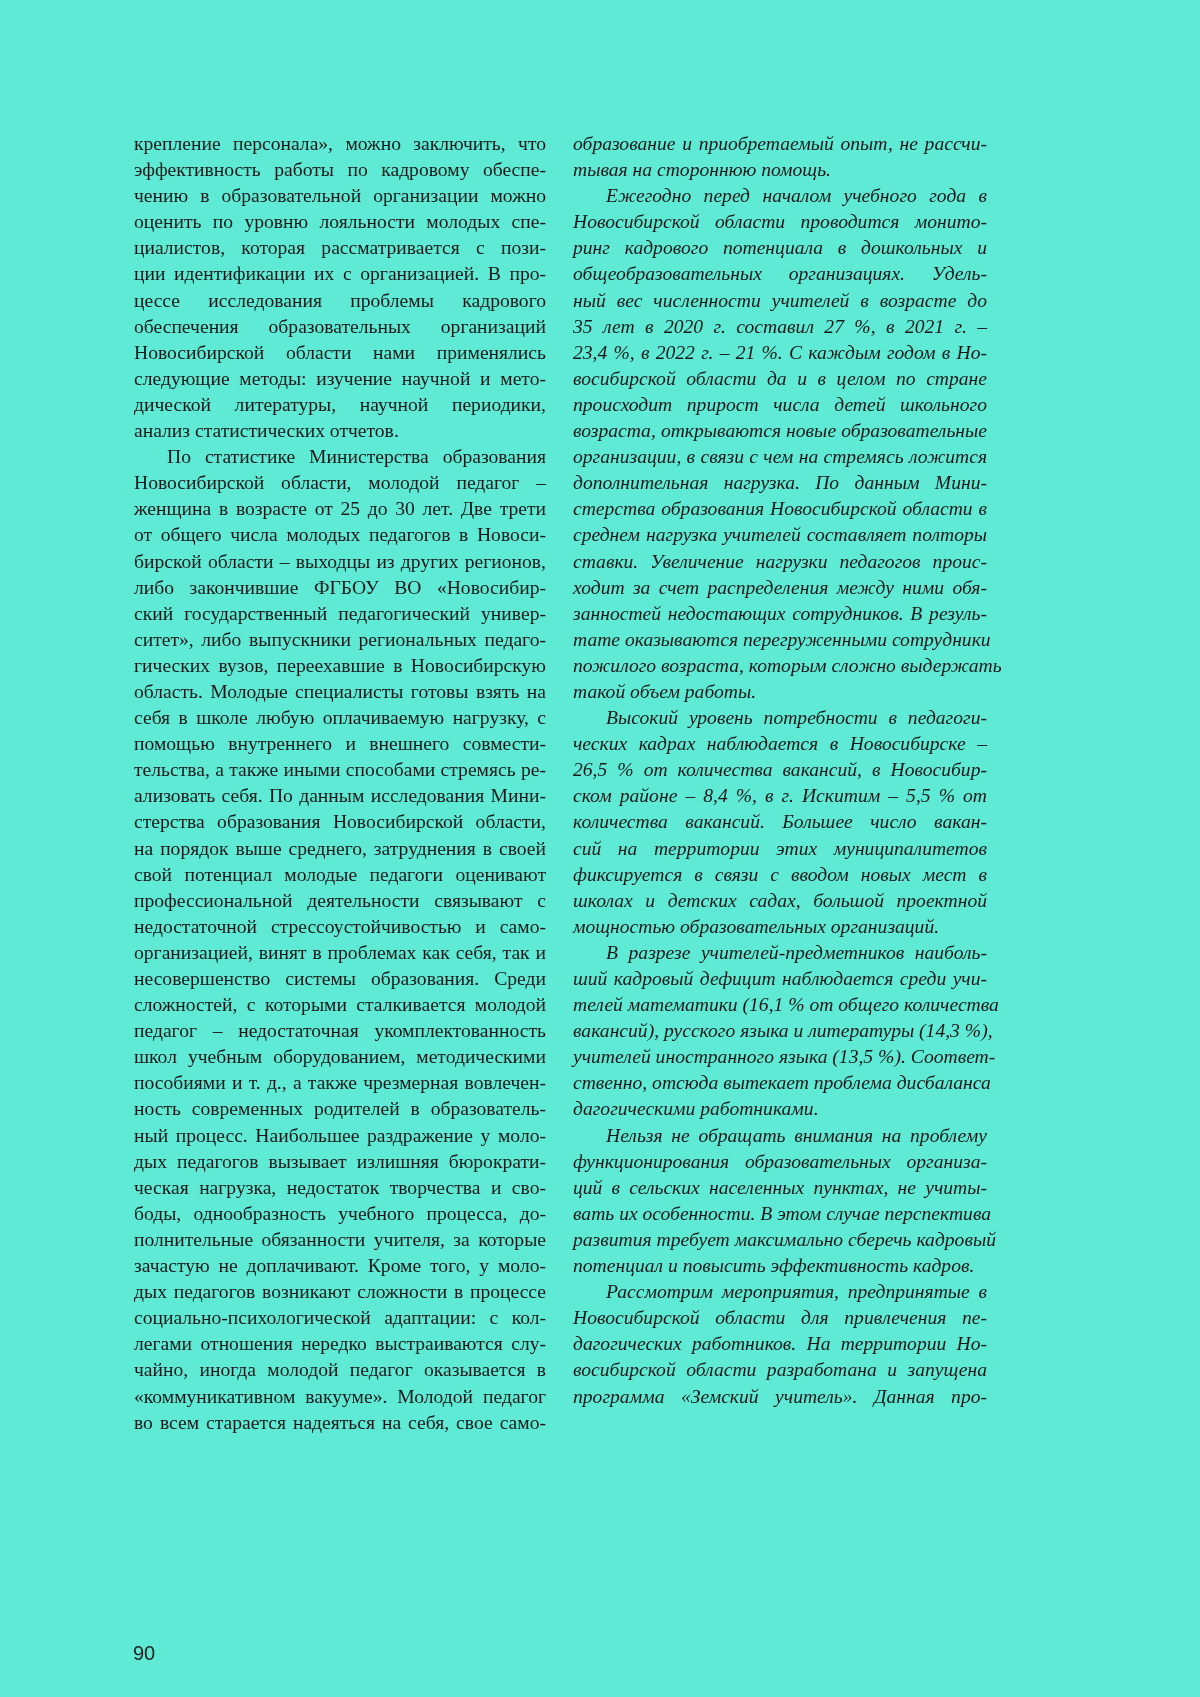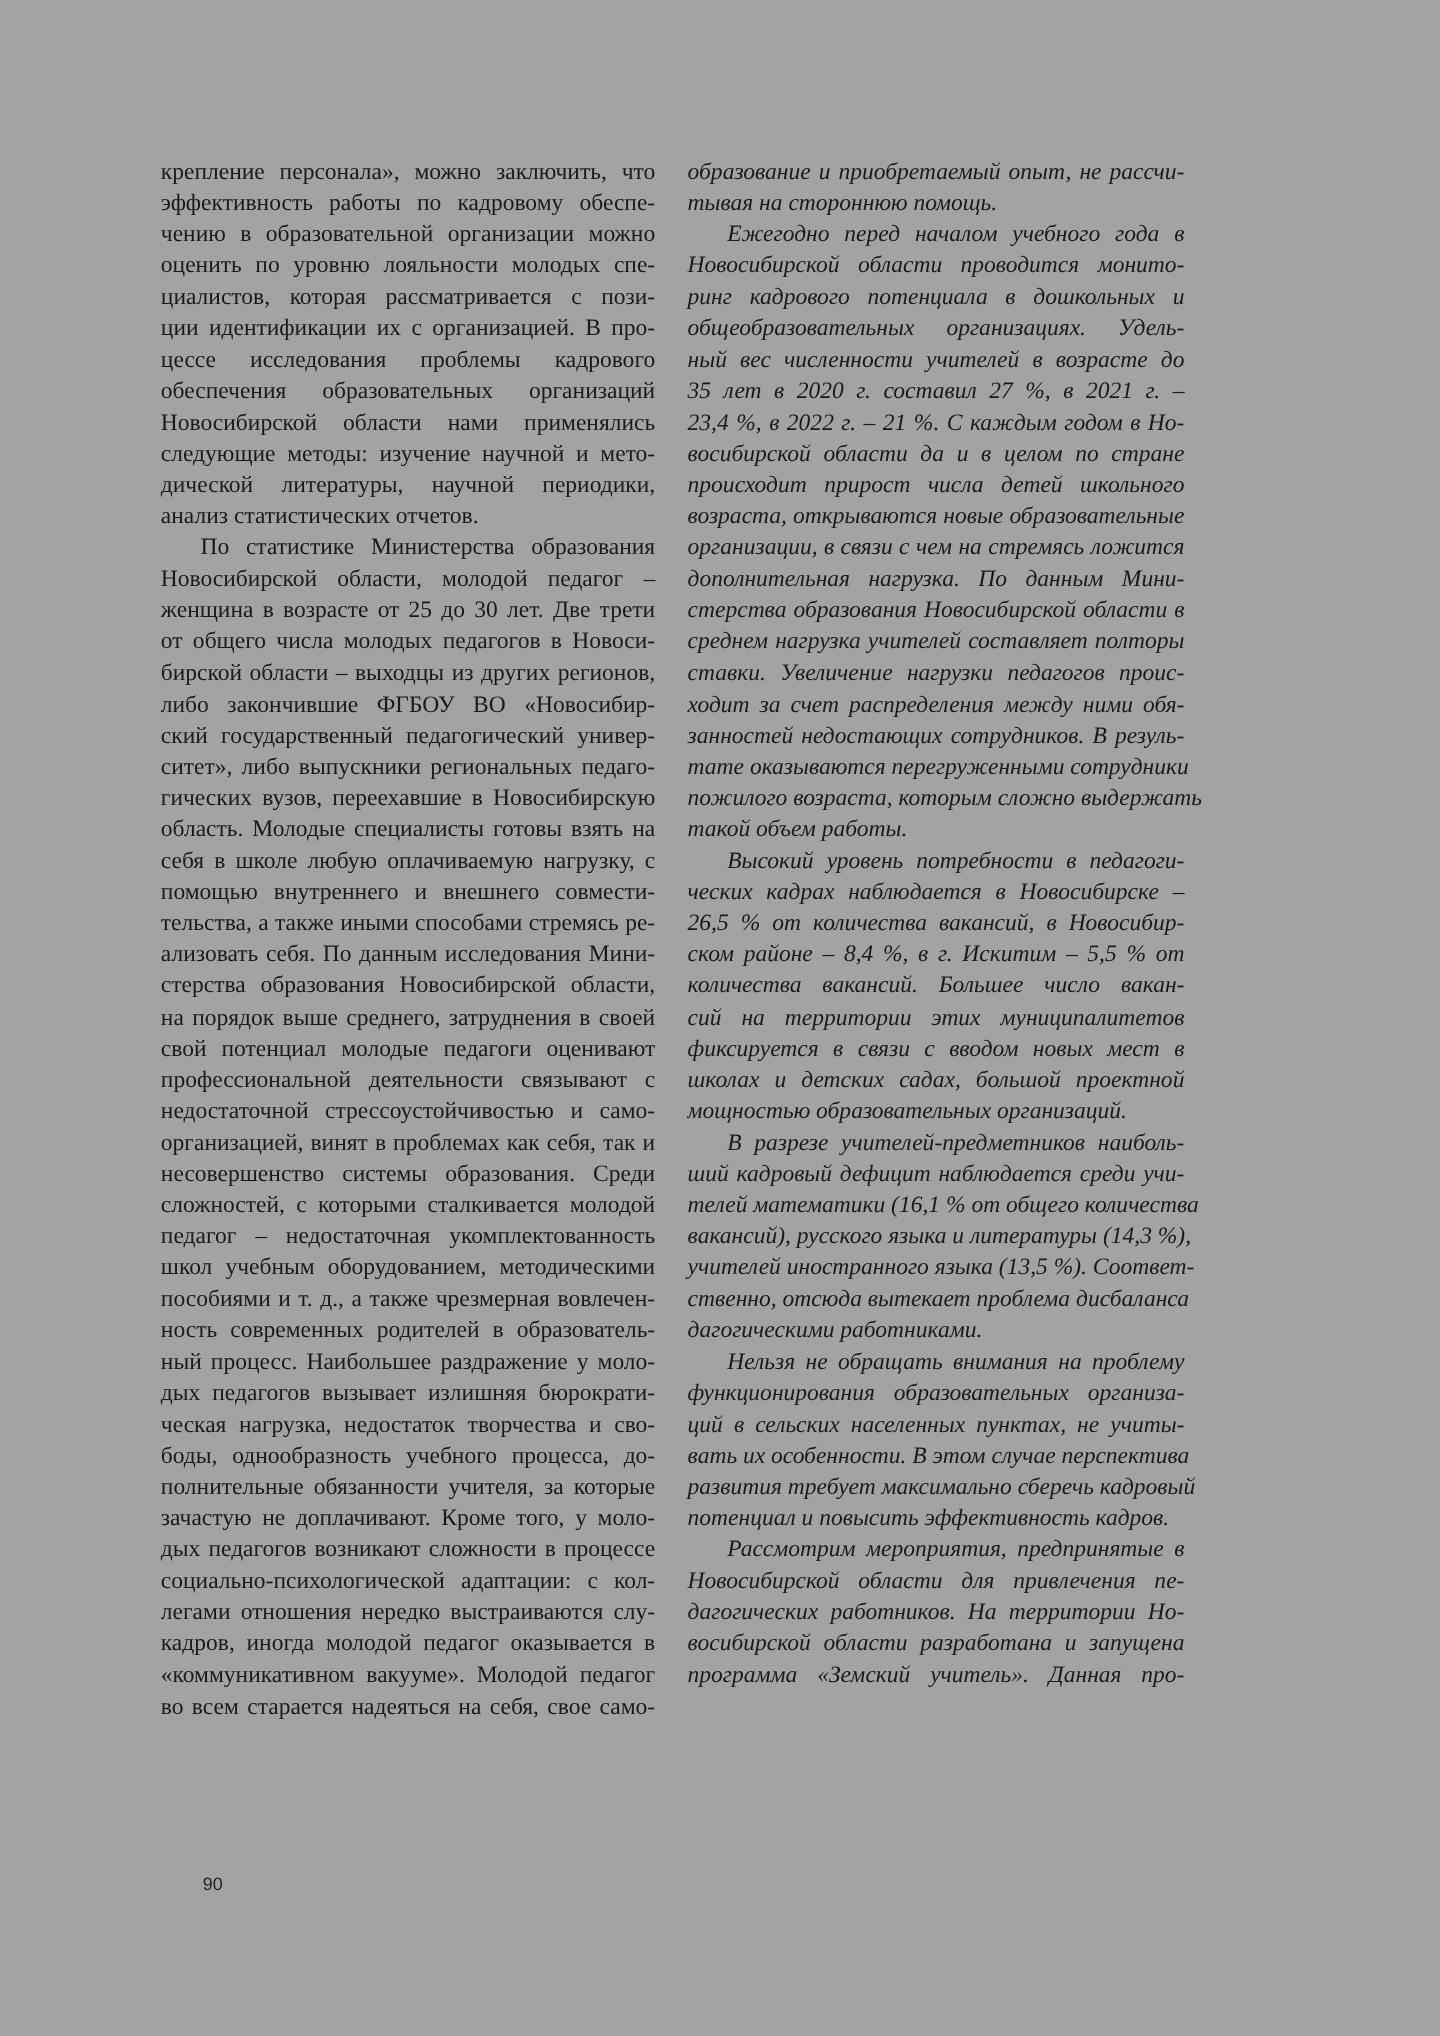--- a/index.html
+++ b/index.html
@@ -1,31 +1,31 @@
 <!DOCTYPE html>
 <html><head>
 <meta charset="utf-8">
 <style>
   html, body { margin: 0; padding: 0; background: #ffffff; }
   body { width: 1200px; height: 1697px; position: relative; overflow: hidden; }
-  .page { position: absolute; left: 0; top: 0; width: 1200px; height: 1697px; background: #a3a3a3; }
+  .page { position: absolute; left: 0; top: 0; width: 1200px; height: 1697px; background: #5eead4; }
   .col {
     position: absolute; top: 131px; width: 412px;
     font-family: "Liberation Serif", "DejaVu Serif", serif;
     font-size: 19.6px; line-height: 26.1px; color: #1a1a1a;
   }
   .col-left { left: 134px; }
   .col-right { left: 573px; width: 414px; font-style: italic; }
   .line { display: block; white-space: nowrap; text-align: justify; text-align-last: justify; height: 26.1px; }
   .line.last { text-align-last: left; }
   .line.indent { padding-left: 33px; }
   .page-number {
-    position: absolute; left: 133px; top: 1562px;
+    position: absolute; left: 133px; top: 1642px;
     font-family: "Liberation Sans", "DejaVu Sans", sans-serif;
-    font-size: 15px; color: #222; margin-left: 36px;
+    font-size: 20px; color: #222;
   }
 </style>
 </head>
 <body>
 
 <div class="page">
   <div class="col col-left" id="col-left">
       <span class="line">крепление персонала», можно заключить, что</span>
       <span class="line">эффективность работы по кадровому обеспе-</span>
       <span class="line">чению в образовательной организации можно</span>
@@ -66,21 +66,21 @@
       <span class="line">ность современных родителей в образователь-</span>
       <span class="line">ный процесс. Наибольшее раздражение у моло-</span>
       <span class="line">дых педагогов вызывает излишняя бюрократи-</span>
       <span class="line">ческая нагрузка, недостаток творчества и сво-</span>
       <span class="line">боды, однообразность учебного процесса, до-</span>
       <span class="line">полнительные обязанности учителя, за которые</span>
       <span class="line">зачастую не доплачивают. Кроме того, у моло-</span>
       <span class="line">дых педагогов возникают сложности в процессе</span>
       <span class="line">социально-психологической адаптации: с кол-</span>
       <span class="line">легами отношения нередко выстраиваются слу-</span>
-      <span class="line">кадров, иногда молодой педагог оказывается в</span>
+      <span class="line">чайно, иногда молодой педагог оказывается в</span>
       <span class="line">«коммуникативном вакууме». Молодой педагог</span>
       <span class="line">во всем старается надеяться на себя, свое само-</span>
     </div>
   <div class="col col-right" id="col-right">
       <span class="line">образование и приобретаемый опыт, не рассчи-</span>
       <span class="line last">тывая на стороннюю помощь.</span>
       <span class="line indent">Ежегодно перед началом учебного года в</span>
       <span class="line">Новосибирской области проводится монито-</span>
       <span class="line">ринг кадрового потенциала в дошкольных и</span>
       <span class="line">общеобразовательных организациях. Удель-</span>

